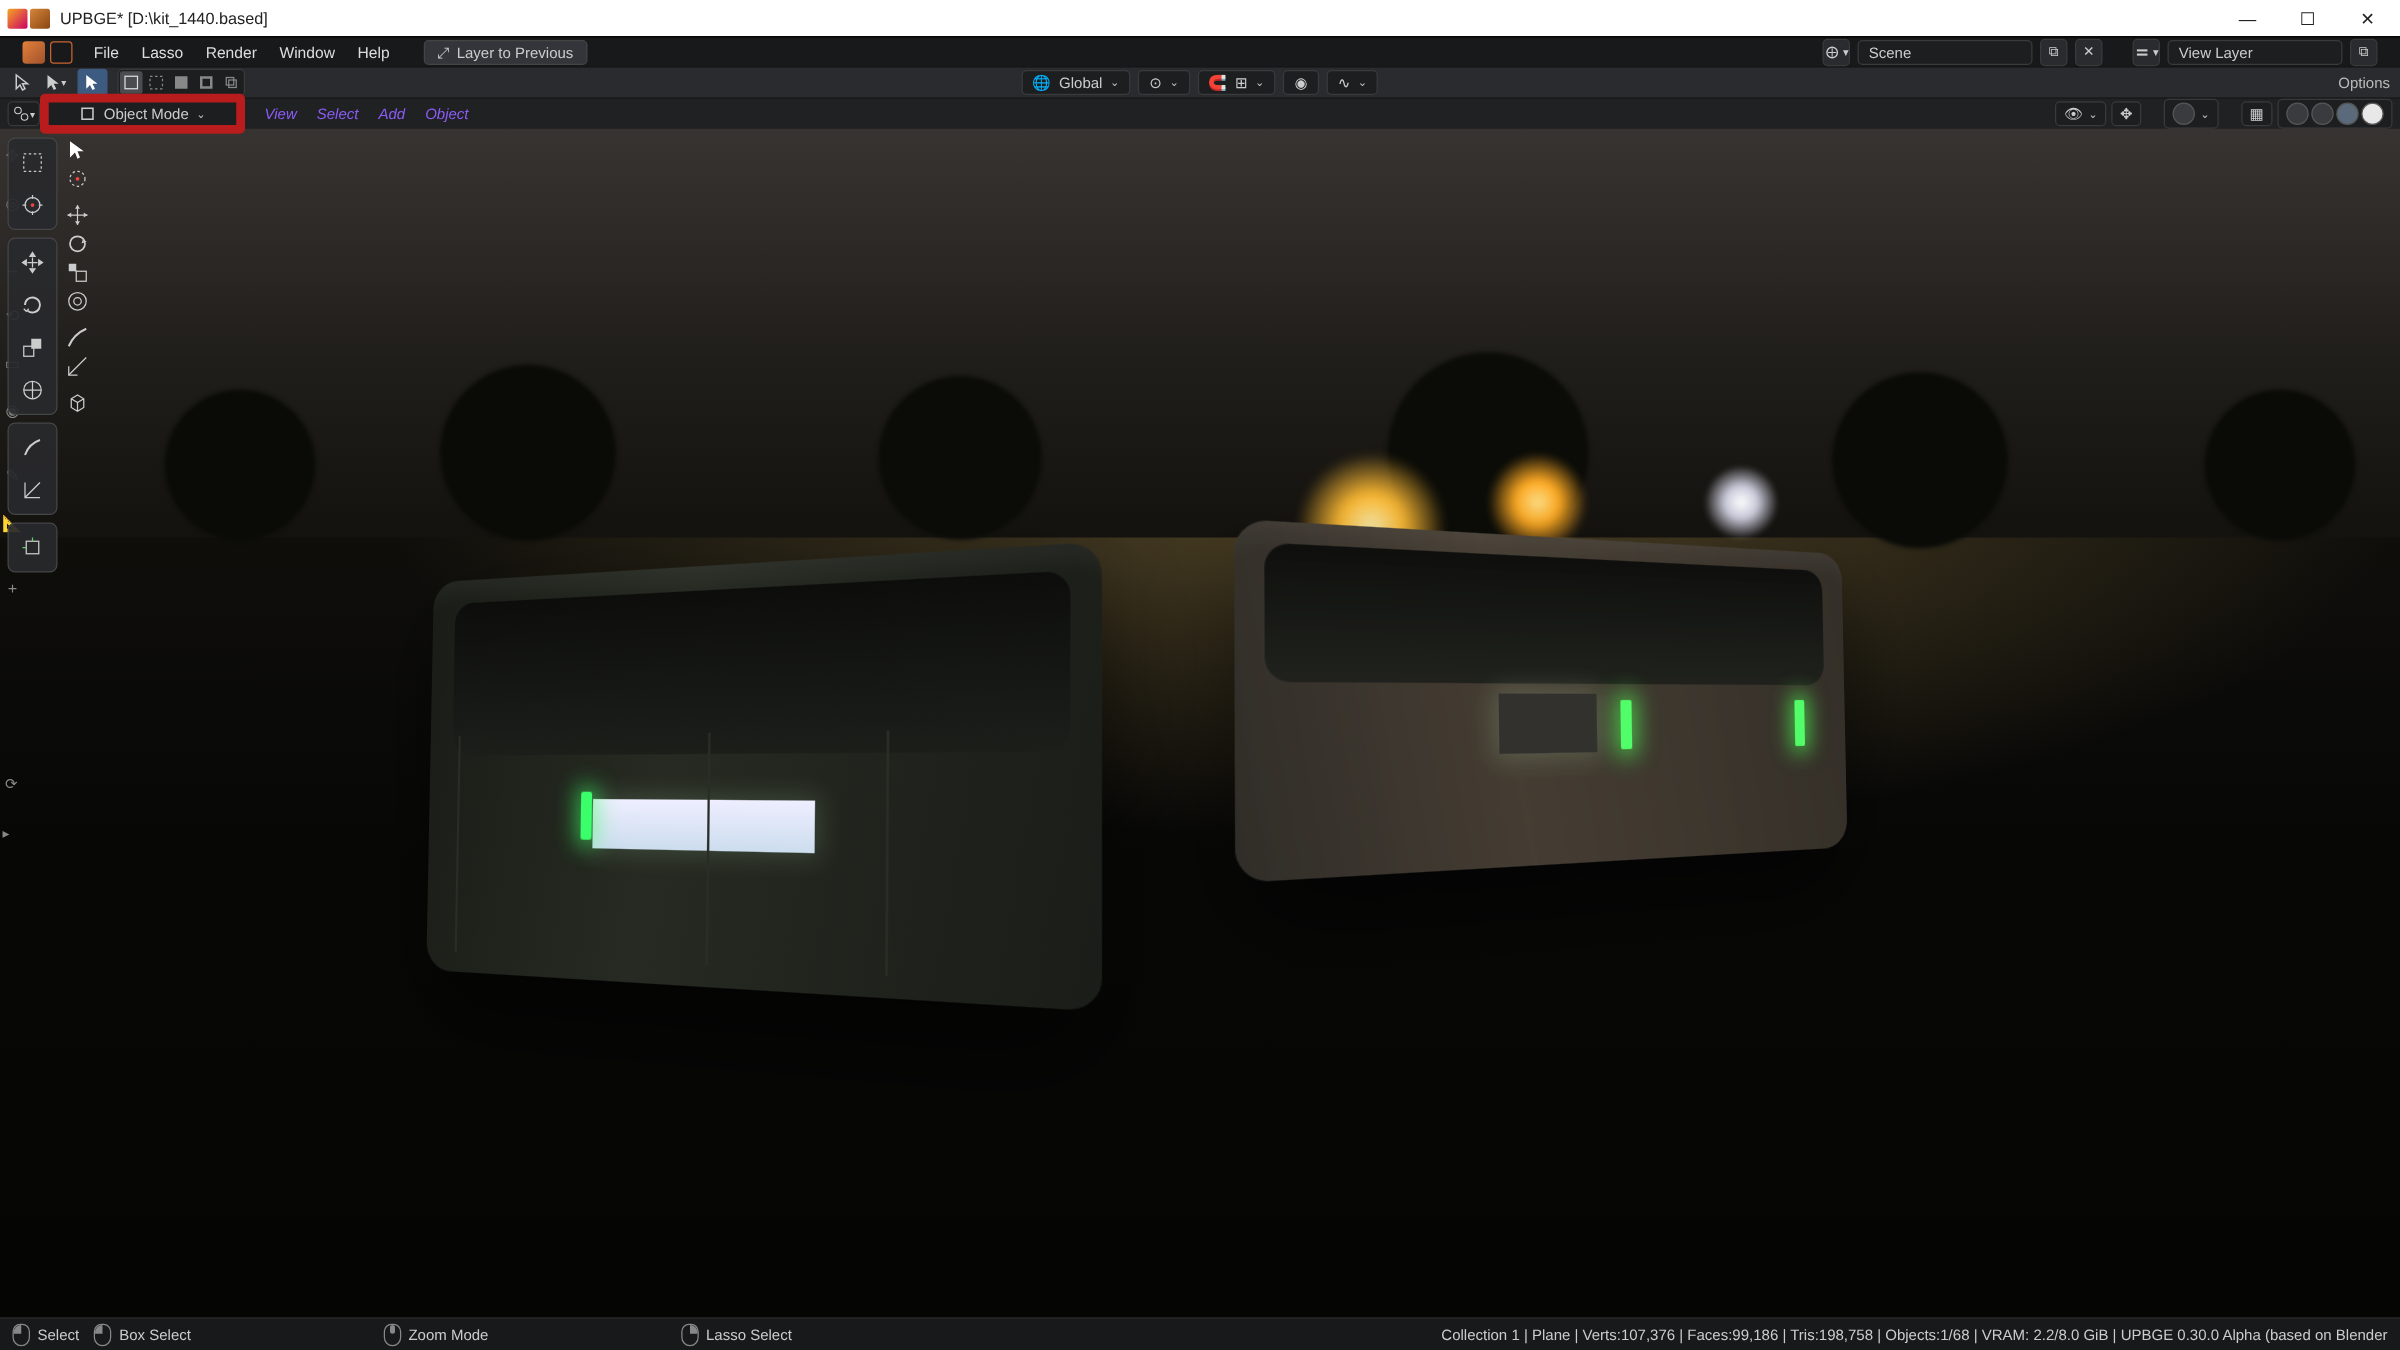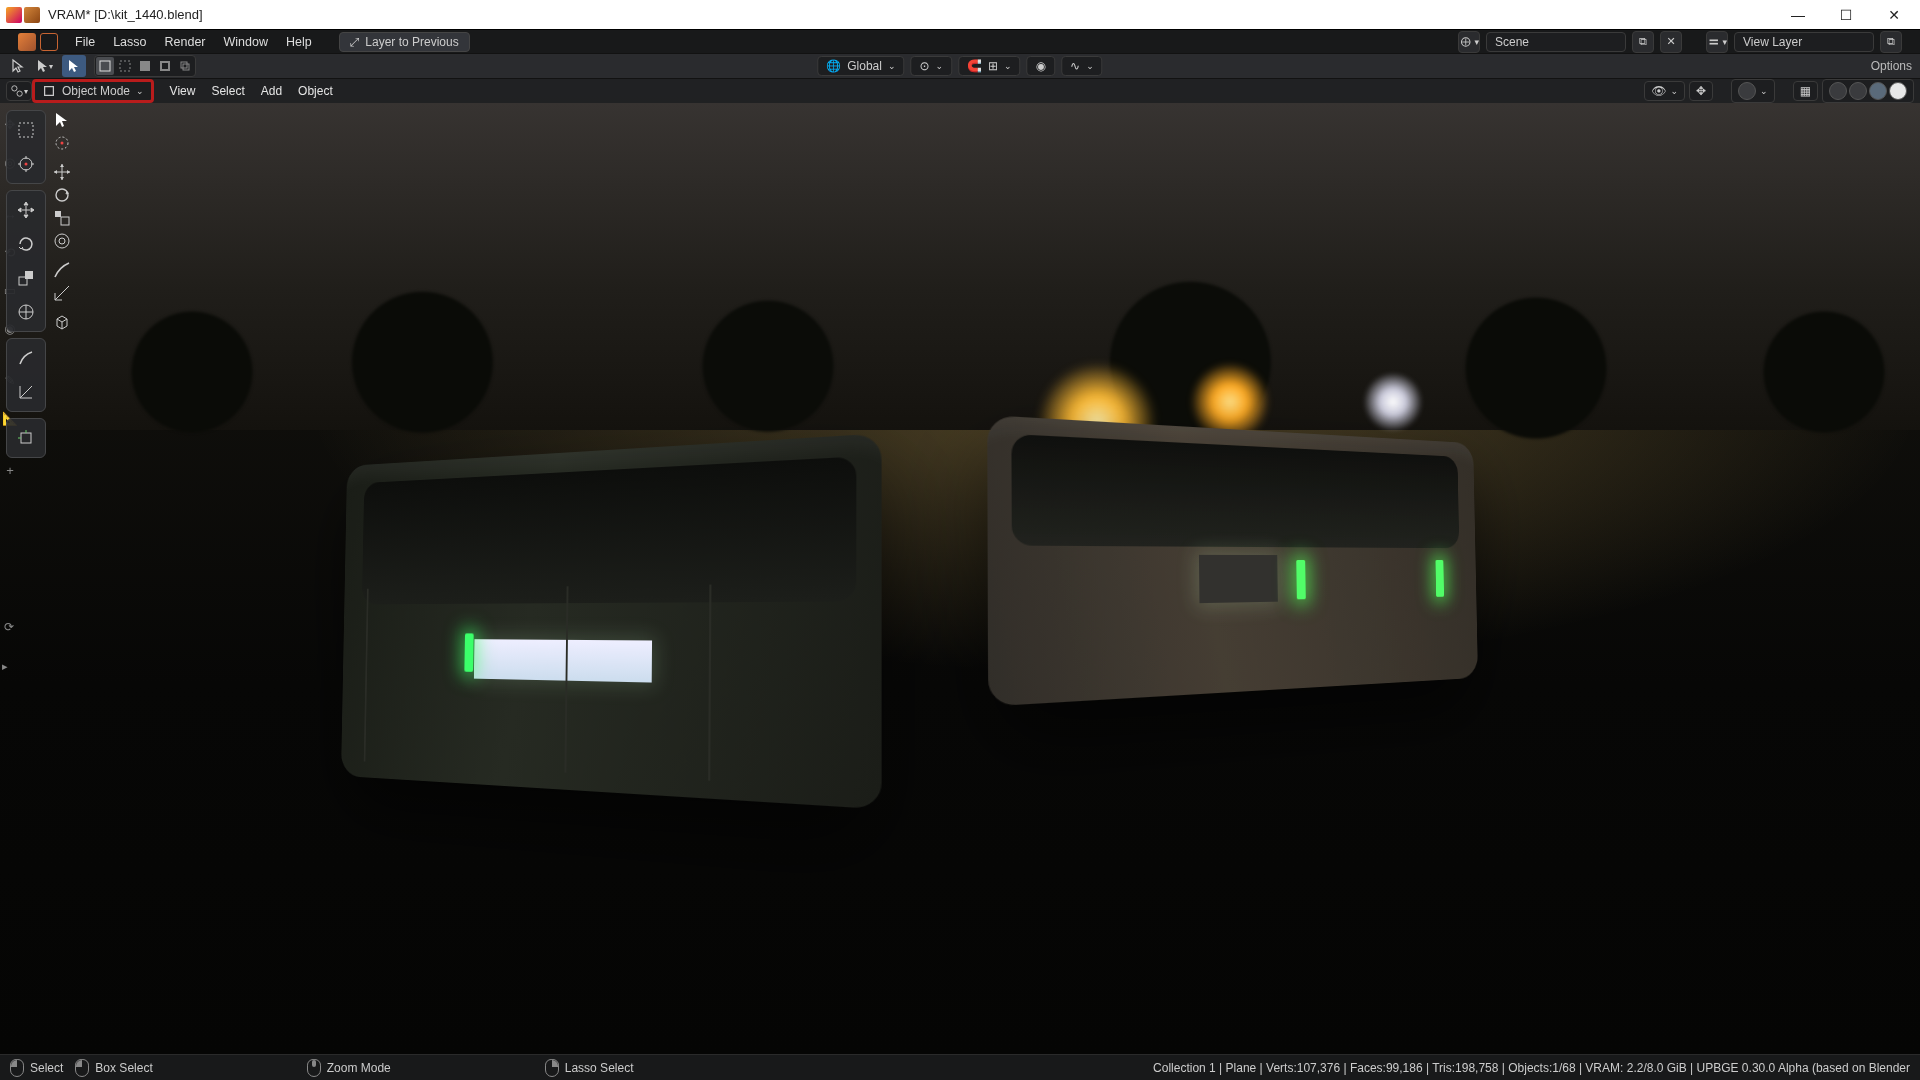--- a/index.html
+++ b/index.html
@@ -30,22 +30,22 @@
 .toolhdr .tbtn.active { background:#3d5a80; }
 .toolhdr .grp { display:flex; gap:2px; background:#1d1e20; border:1px solid #3a3a3a; border-radius:4px; padding:1px; margin-left:6px; }
 .toolhdr .grp .g { width:18px; height:18px; display:flex; align-items:center; justify-content:center; border-radius:2px; }
 .toolhdr .grp .g.on { background:#4a4c50; }
 .toolhdr .center { position:absolute; left:50%; transform:translateX(-50%); display:flex; align-items:center; gap:6px; }
 .toolhdr .dd { background:#1d1e20; border:1px solid #3a3a3a; border-radius:4px; padding:2px 8px; display:flex; align-items:center; gap:6px; font-size:12px; }
 .toolhdr .options { position:absolute; right:8px; font-size:12px; color:#bbb; }
 
 
 .vhdr { height:24px; background:rgba(30,31,33,.9); display:flex; align-items:center; padding:0 6px; position:absolute; top:79px; left:0; right:0; z-index:5; }
-.vhdr .mode { background:#1d1e20; border:3px solid #b91c1c; border-radius:4px; padding:2px 7px; display:flex; align-items:center; gap:6px; margin-right:8px; }
-.vhdr .mitem { padding:0 8px; color:#e5e5e5; cursor:default; }
+.vhdr .mode { background:#1d1e20; border:7px solid #b91c1c; border-radius:4px; padding:2px 24px; display:flex; align-items:center; gap:6px; margin-right:8px; }
+.vhdr .mitem { padding:0 8px; color:#8b5cf6; cursor:default;font-style:italic; }
 .vhdr .right { margin-left:auto; display:flex; align-items:center; gap:4px; }
 .vhdr .pill { background:#1d1e20; border:1px solid #3a3a3a; border-radius:4px; padding:2px 6px; display:flex; align-items:center; gap:4px; }
 .vhdr .circle { width:18px; height:18px; border-radius:50%; background:#3a3b3e; border:1px solid #555; }
 .vhdr .circle.on { background:#e8e8e8; }
 
 
 .viewport { position:absolute; top:79px; left:0; right:0; bottom:26px; background:radial-gradient(ellipse 60% 40% at 58% 33%, rgba(255,210,110,.28), rgba(0,0,0,0) 70%), linear-gradient(#1a1812 0%, #12110d 24%, #070706 62%, #050504 100%); overflow:hidden; }
 
 .sky { position:absolute; top:0; left:0; right:0; height:36%; background:linear-gradient(#3a3634,#201e1a 60%,#14120e); }
 .trees { position:absolute; top:18%; left:0; right:0; height:20%; background:
@@ -91,21 +91,21 @@
 svg { pointer-events:none; }
 </style>
 </head>
 <body>
 
 <div class="titlebar">
   <div class="appicons">
     <span></span>
     <span style="background:linear-gradient(135deg,#d4863a,#8b4513)"></span>
   </div>
-  <div class="title">VRAM* [D:\kit_1440.blend]</div>
+  <div class="title">UPBGE* [D:\kit_1440.based]</div>
   <div class="wincontrols">
     <div>—</div>
     <div>☐</div>
     <div>✕</div>
   </div>
 </div>
 
 <div class="menubar">
   <div class="logo"></div>
   <div class="logoalt"></div>

